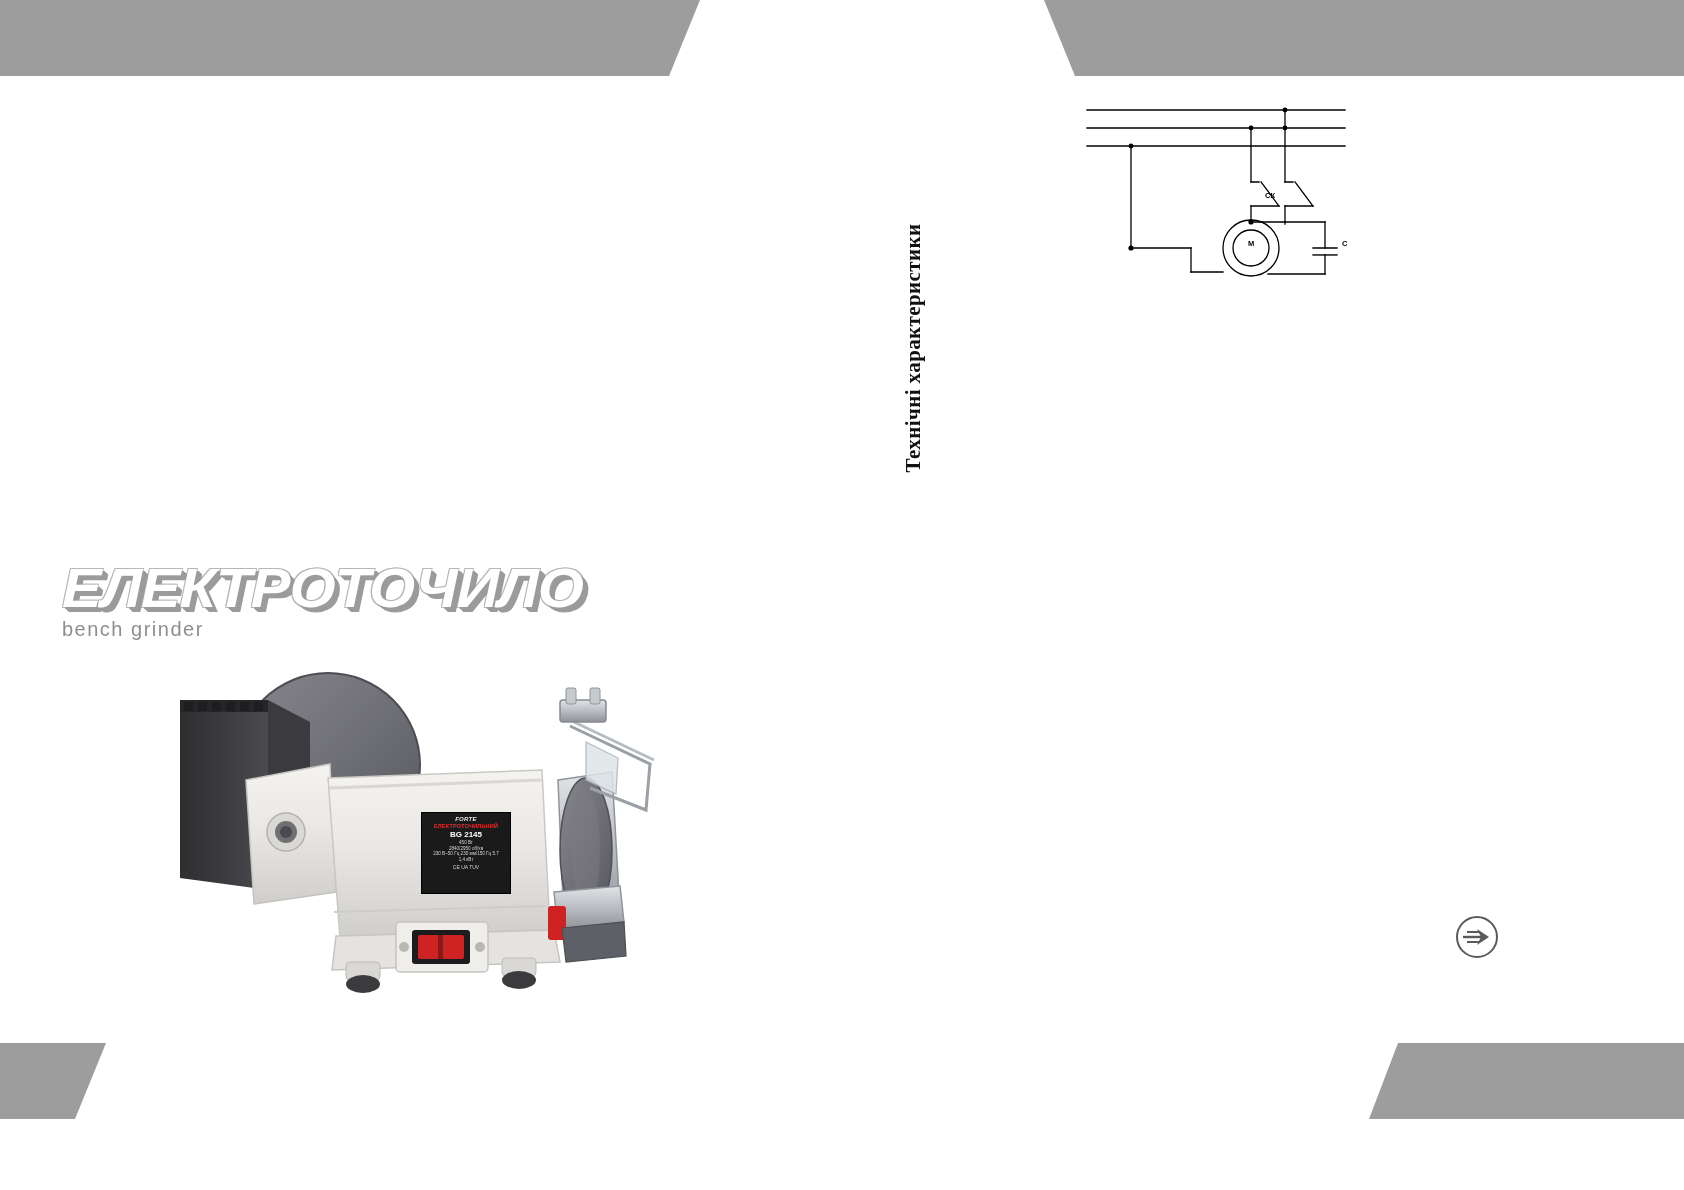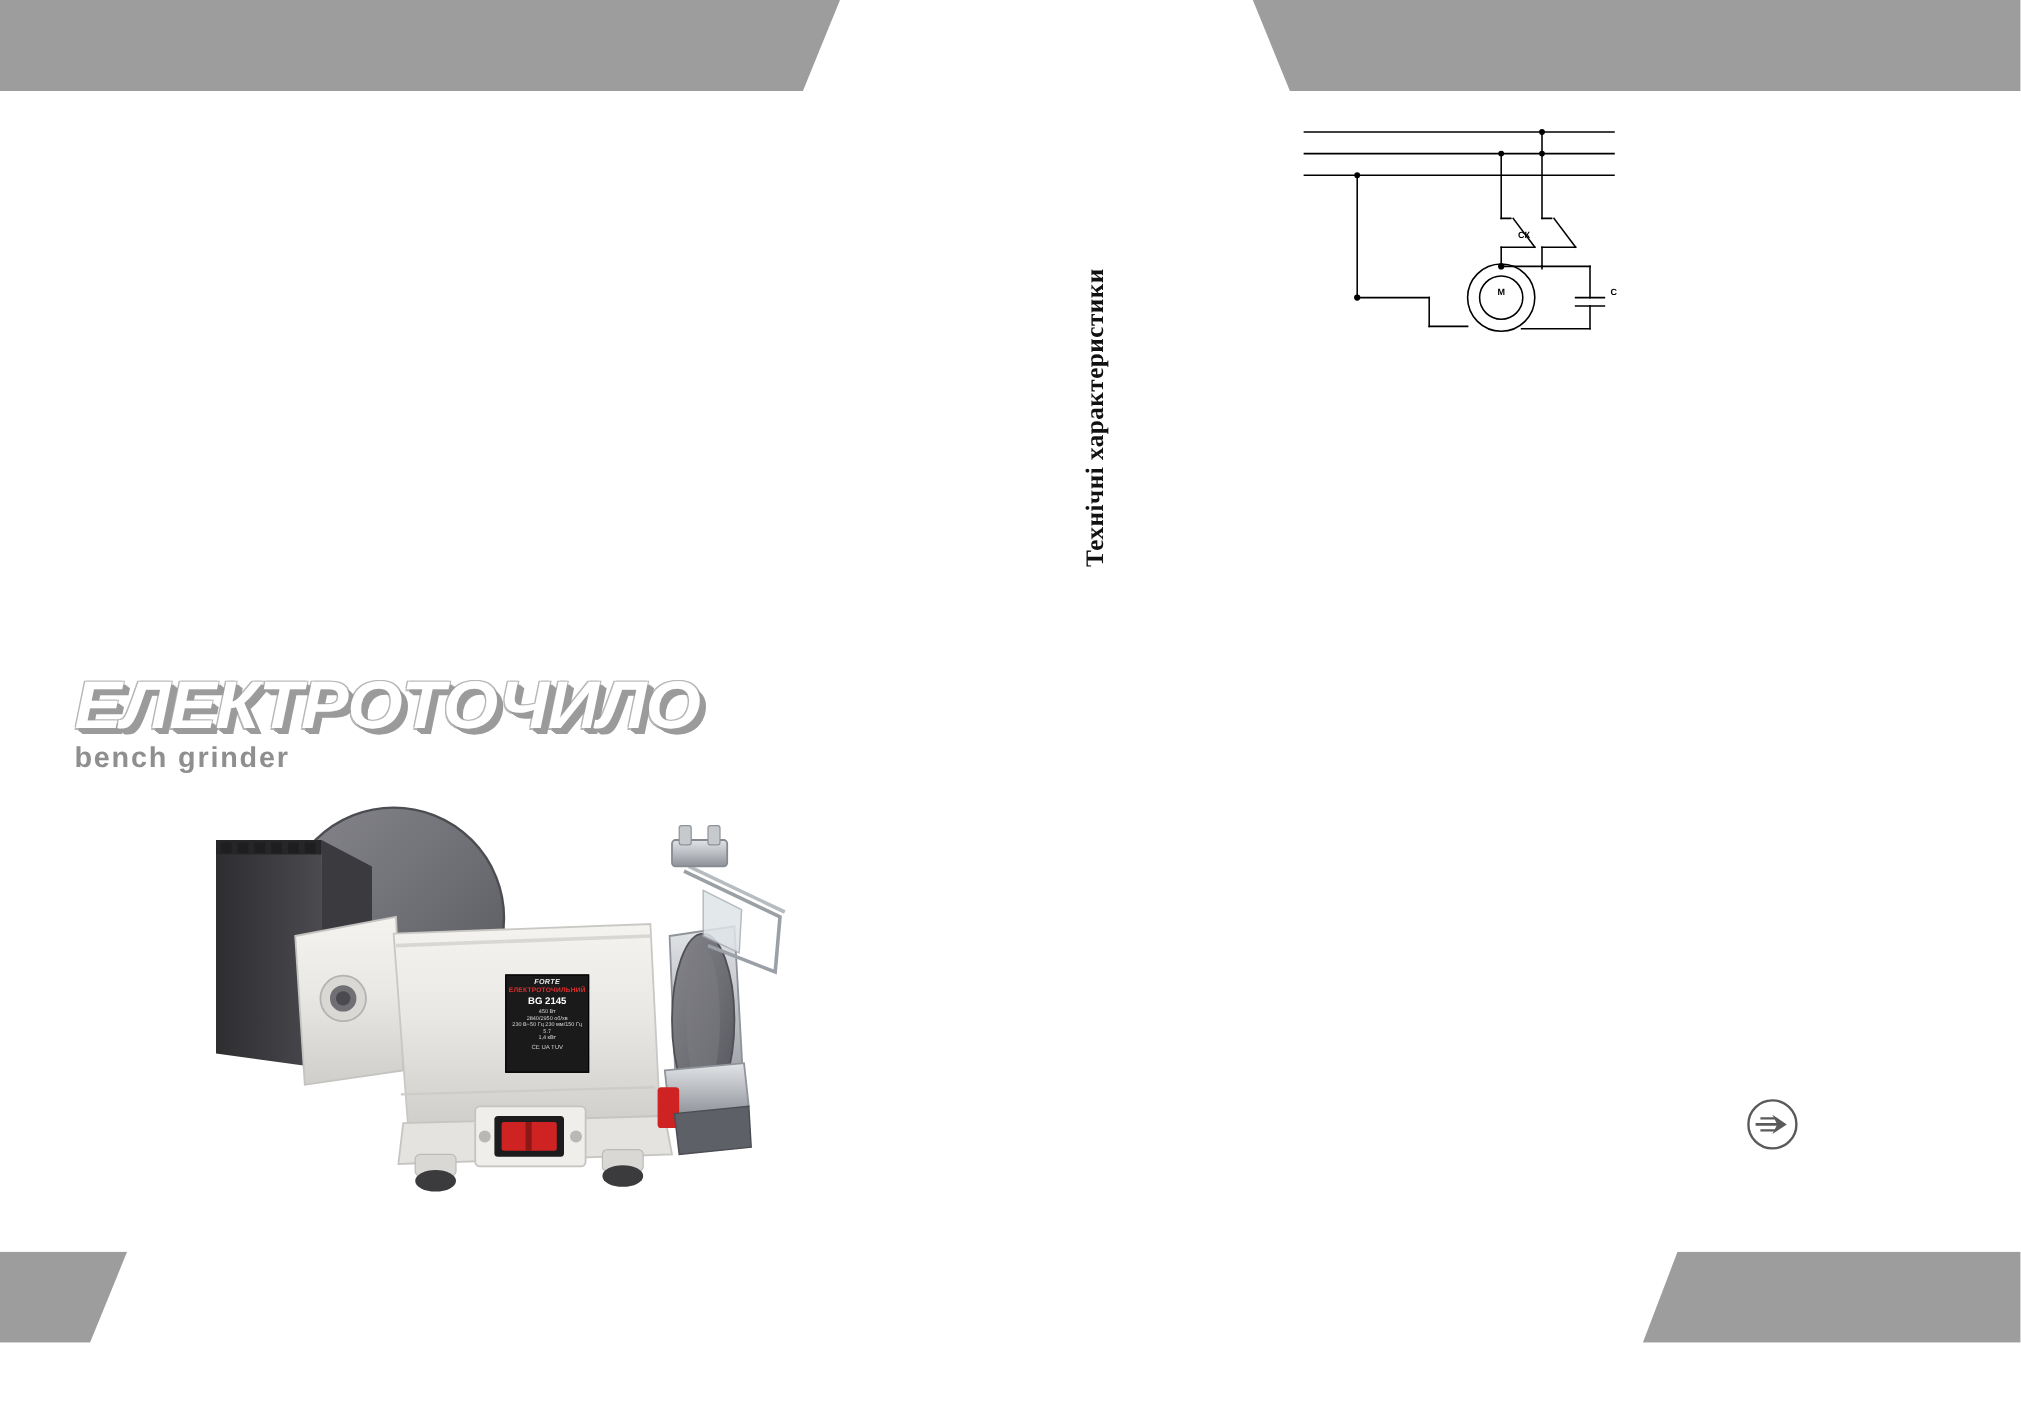--- a/index.html
+++ b/index.html
@@ -92,22 +92,22 @@
       -1px -1px 0 #b7b7b7,
        1px -1px 0 #b7b7b7,
       -1px  1px 0 #b7b7b7;
     transform: scaleX(1.06);
     transform-origin: left center;
     white-space: nowrap;
   }
   .logo-sub {
     margin-top: 2px;
     font-family: "Liberation Sans", sans-serif;
-    font-weight: bold;
-    font-size: 24px;
+    font-weight: normal;
+    font-size: 20px;
     letter-spacing: 1.5px;
     color: #8f8f8f;
     white-space: nowrap;
   }
 
   
   .product {
     position: absolute;
     left: 150px;
     top: 660px;
@@ -124,21 +124,21 @@
     width: 44px;
     height: 44px;
   }
   .brandmark svg { display: block; }
 
   
   .plate {
     position: absolute;
     left: 421px;
     top: 812px;
-    width: 70px;
+    width: 90px;
     height: 82px;
     background: #1a1a1a;
     border: 1px solid #000;
     padding: 3px 2px 2px 2px;
     overflow: hidden;
     text-align: center;
   }
   .plate .pl-brand {
     color: #e8e8e8;
     font-size: 6px;

